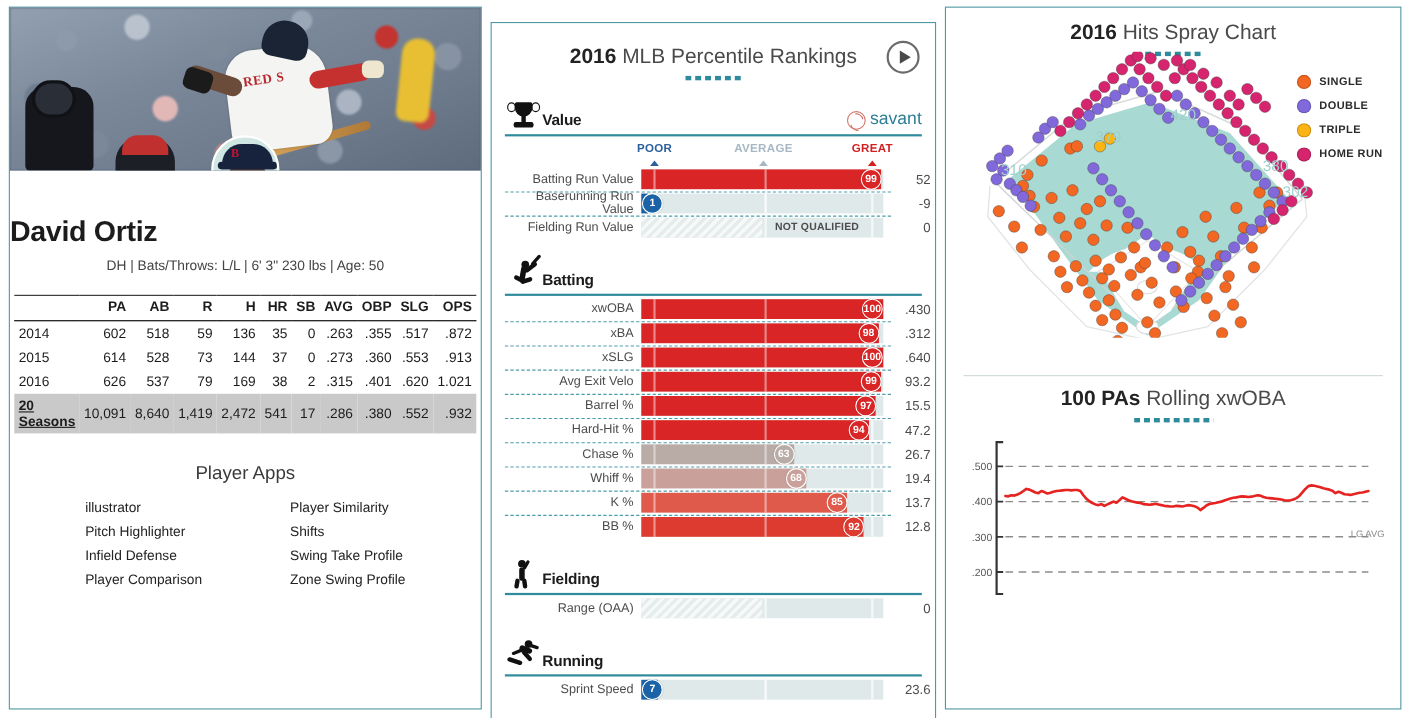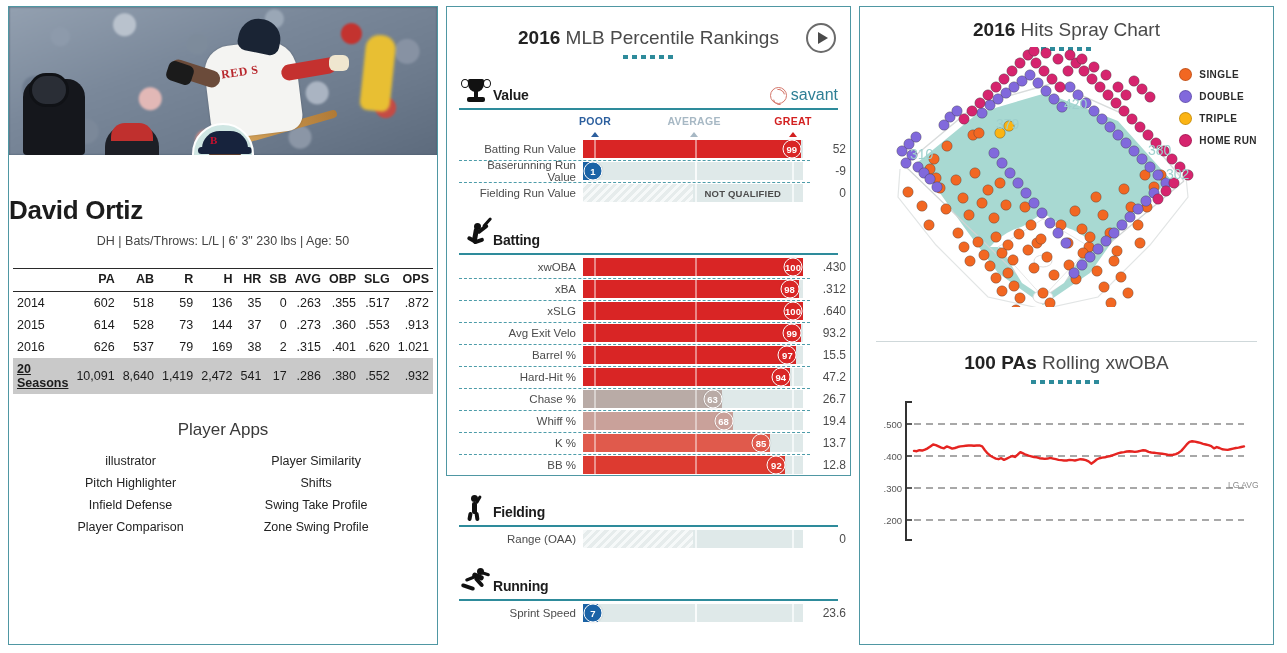--- a/index.html
+++ b/index.html
@@ -187,28 +187,28 @@
   .stats-table tr.total td.lab { font-weight: bold; }
 
   .apps-title {
     text-align: center; font-size: 17px; color: #3a3a3a;
     margin-top: 26px;
   }
   .apps-grid {
     display: flex; justify-content: center; gap: 80px;
     margin-top: 10px;
   }
-  .apps-col { text-align: center; }
+  .apps-col { }
   .apps-col a {
     display: block; font-size: 12.5px; color: #232323;
     text-decoration: none; padding: 4px 0; cursor: pointer;
   }
 
   
-  .mid { width: 405px; height: 470px; padding: 8px 12px 0; }
+  .mid { width: 405px; height: 634px; padding: 8px 12px 0; margin-top: 14px; }
   .panel-title {
     text-align: center; font-size: 19px; color: #4a4a4a;
     margin-top: 12px;
   }
   .panel-title b { color: #232323; }
   .title-dots {
     width: 52px; height: 4px; margin: 6px auto 0;
     background-image: linear-gradient(90deg,#2e8b9b 60%, transparent 60%);
     background-size: 9px 4px;
   }

